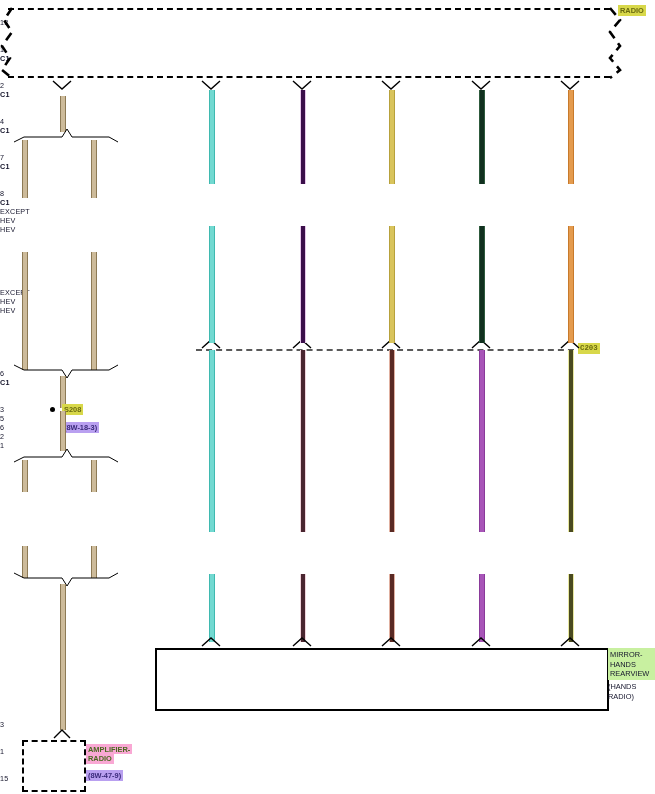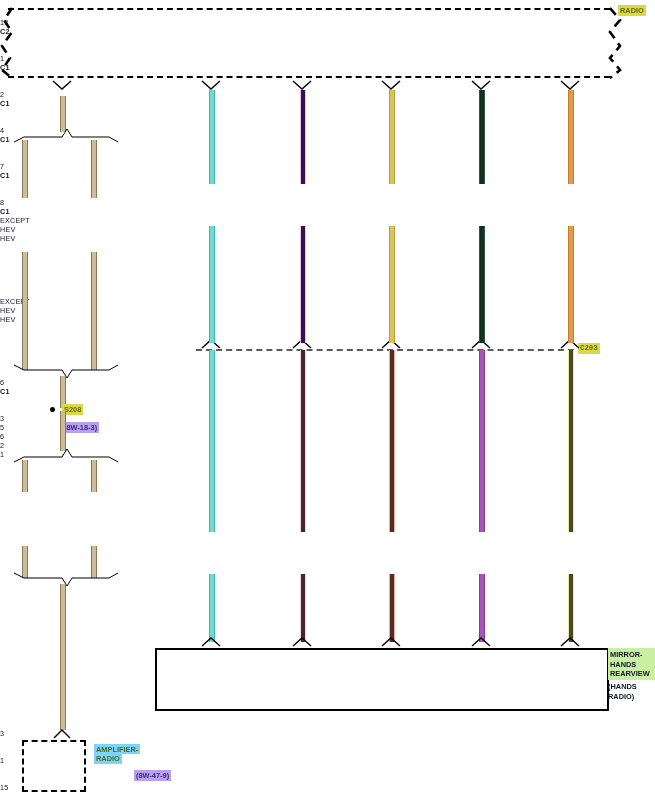--- a/index.html
+++ b/index.html
@@ -11,25 +11,25 @@
   .txt.c{transform:translateX(-50%);}
   .bold{font-weight:bold;}
   
   .dashline{position:absolute;height:0;border-top:2.6px dashed #000;}
   
   .wire{position:absolute;width:4px;}
   
   svg{display:block;overflow:visible;}
   .badge{position:absolute;font-size:7.4px;font-weight:bold;padding:1px 2px;white-space:nowrap;line-height:9px;}
   .badge-olive{background:#d8d84a;color:#6a6a10;}
-  .badge-green{background:#7dd3fc;color:#4a6a20;margin-left:8px;}
+  .badge-green{background:#f9a8d4;color:#4a6a20;}
   .badge-purple{background:#b9a0f0;color:#3a2a7a;}
   .boxline{position:absolute;border:2.2px solid #000;}
   .dashbox{position:absolute;border:2.2px dashed #000;}
-  .hl{font-size:7.4px;font-weight:bold;line-height:9.5px;white-space:nowrap;}
+  .hl{font-size:7.4px;font-weight:normal;line-height:9.5px;white-space:nowrap;}
 </style>
 </head>
 <body>
 
 <div class="stage">
 
   <div class="dashline abs" style="left:8px;top:8px;width:602px;"></div>
   <div class="dashline abs" style="left:8px;top:76px;width:602px;"></div>
   <svg class="abs" style="left:0px;top:6px;" width="26" height="74">
     <polyline points="12,2 4,14 12,26 2,40 10,52 2,64 12,72" fill="none" stroke="#000" stroke-width="2.6" stroke-dasharray="9,6"></polyline>
@@ -39,21 +39,20 @@
   </svg>
   <div class="badge badge-olive" style="left:618px;top:5px;">RADIO</div>
 
   <div id="top-pins">
       <div class="txt c" style="left:62px;top:49px;">CAN B</div>
       <div class="txt c" style="left:62px;top:62px;">BUS (+)</div>
       <svg style="position:absolute;left:51px;top:79px;" width="22" height="12">
         <polyline points="2,2 11,10 20,2" fill="none" stroke="#000" stroke-width="1.4"></polyline>
       </svg>
       <div class="txt" style="left:40px;top:80px;">13</div>
-      <div class="txt bold" style="left:74px;top:80px;">C2</div>
       <div class="txt c" style="left:211px;top:49px;">MICROPHONE 2</div>
       <div class="txt c" style="left:211px;top:62px;">IN (+)</div>
       <svg style="position:absolute;left:200px;top:79px;" width="22" height="12">
         <polyline points="2,2 11,10 20,2" fill="none" stroke="#000" stroke-width="1.4"></polyline>
       </svg>
       <div class="txt" style="left:189px;top:80px;">1</div>
       <div class="txt bold" style="left:223px;top:80px;">C1</div>
       <div class="wire" style="left:209px;top:90px;height:94px;background:#72d9d1;border-left:1px solid #3fb9b0;border-right:1px solid #3fb9b0;"></div>
       <div class="txt c" style="left:302px;top:49px;">MICROPHONE 1</div>
       <div class="txt c" style="left:302px;top:62px;">IN (+)</div>
@@ -159,21 +158,21 @@
   <svg class="abs" style="left:52px;top:728px;" width="22" height="12">
     <polyline points="2,10 10,2 18,10" fill="none" stroke="#000" stroke-width="1.4"></polyline>
   </svg>
   <div class="txt" style="left:44px;top:729px;">6</div>
   <div class="txt bold" style="left:72px;top:729px;">C1</div>
   <div class="dashbox" style="left:22px;top:740px;width:60px;height:48px;"></div>
   <div class="txt c" style="left:52px;top:750px;">CAN B</div>
   <div class="txt c" style="left:52px;top:763px;">BUS (+)</div>
   <div class="badge badge-green" style="left:86px;top:744px;padding-bottom:0;">AMPLIFIER-</div>
   <div class="badge badge-green" style="left:86px;top:754px;padding-top:0;">RADIO</div>
-  <div class="badge badge-purple" style="left:86px;top:770px;margin-left:48px;">(8W-47-9)</div>
+  <div class="badge badge-purple" style="left:86px;top:770px;">(8W-47-9)</div>
 
   <div class="abs" style="left:196px;top:349px;width:388px;height:0;border-top:2px dashed #5a5a5a;"></div>
   <div class="badge badge-olive" style="left:578px;top:343px;font-family:Liberation Mono, monospace;">C203</div>
   <div id="c203-pins">
       <svg style="position:absolute;left:200px;top:338px;" width="22" height="12">
         <polyline points="2,10 11,2 20,10" fill="none" stroke="#000" stroke-width="1.4"></polyline>
       </svg>
       <div class="txt" style="left:189px;top:340px;">3</div>
       <svg style="position:absolute;left:291px;top:338px;" width="22" height="12">
         <polyline points="2,10 11,2 20,10" fill="none" stroke="#000" stroke-width="1.4"></polyline>

